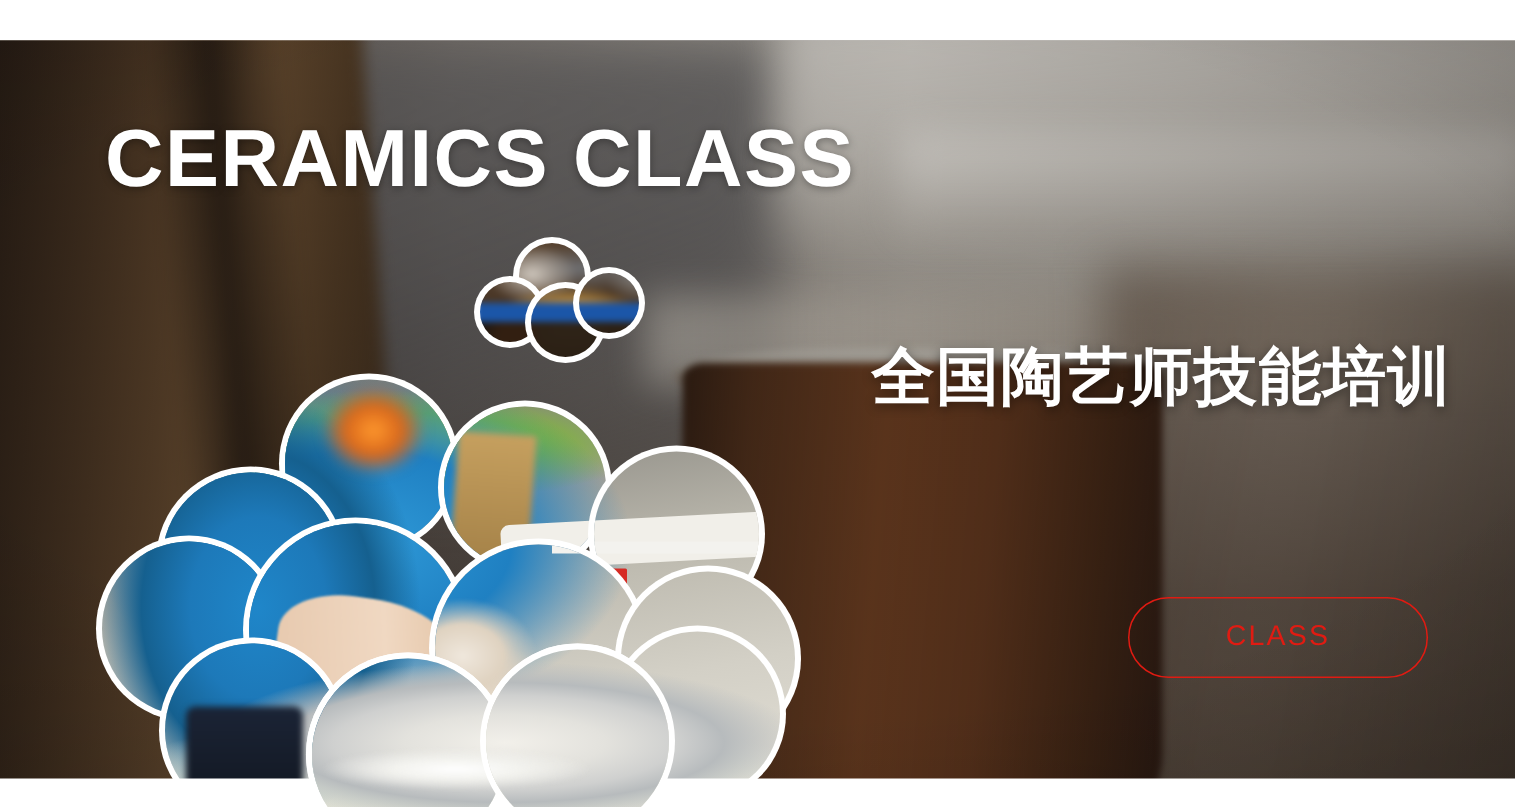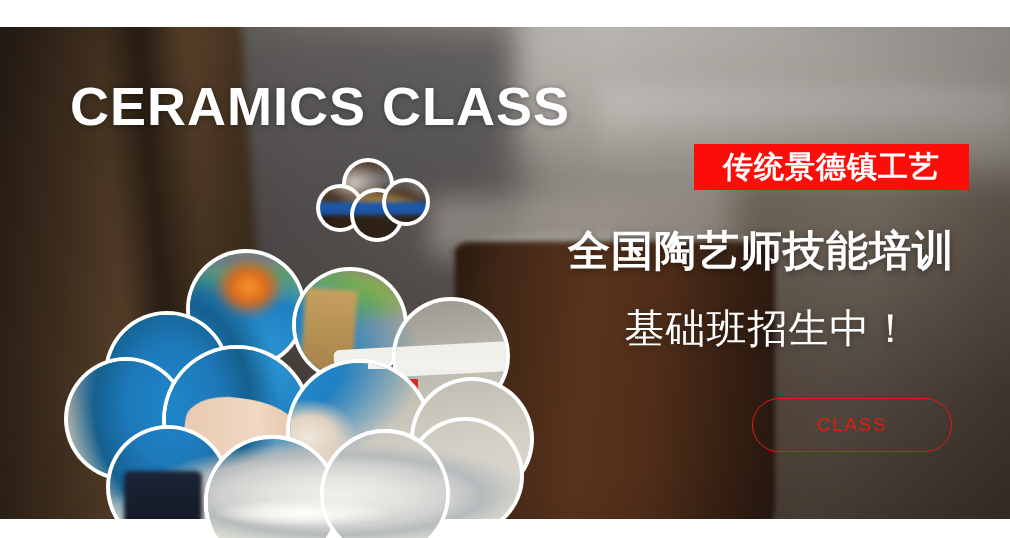--- a/index.html
+++ b/index.html
@@ -167,21 +167,21 @@
     display: flex;
     align-items: center;
     justify-content: center;
     box-sizing: border-box;
     white-space: nowrap;
   }
   .headline {
     position: absolute;
     left: 568px; top: 196px;
     width: 400px;
-    text-align: left;
+    text-align: right;
     font-size: 42px;
     font-weight: bold;
     letter-spacing: 1px;
     color: #ffffff;
     white-space: nowrap;
     text-shadow: 0 2px 7px rgba(0,0,0,.45);
   }
   .subline {
     position: absolute;
     left: 568px; top: 274px;
@@ -485,18 +485,16 @@
     </div>
     <div class="bubble" style="left:256px; top:180px; width:130px; height:130px;">
       <div class="inner">
         <div class="photo photo-wheel" style="left:-260px; top:-184px;">
           <div class="splash"></div>
         </div>
       </div>
     </div>
   </div>
 
-  <div class="badge">传统景德镇工艺</div>
   <div class="headline">全国陶艺师技能培训</div>
-  <div class="subline">基础班招生中！</div>
   <div class="more-btn">CLASS</div>
 
 </div>
 
 </body></html>

